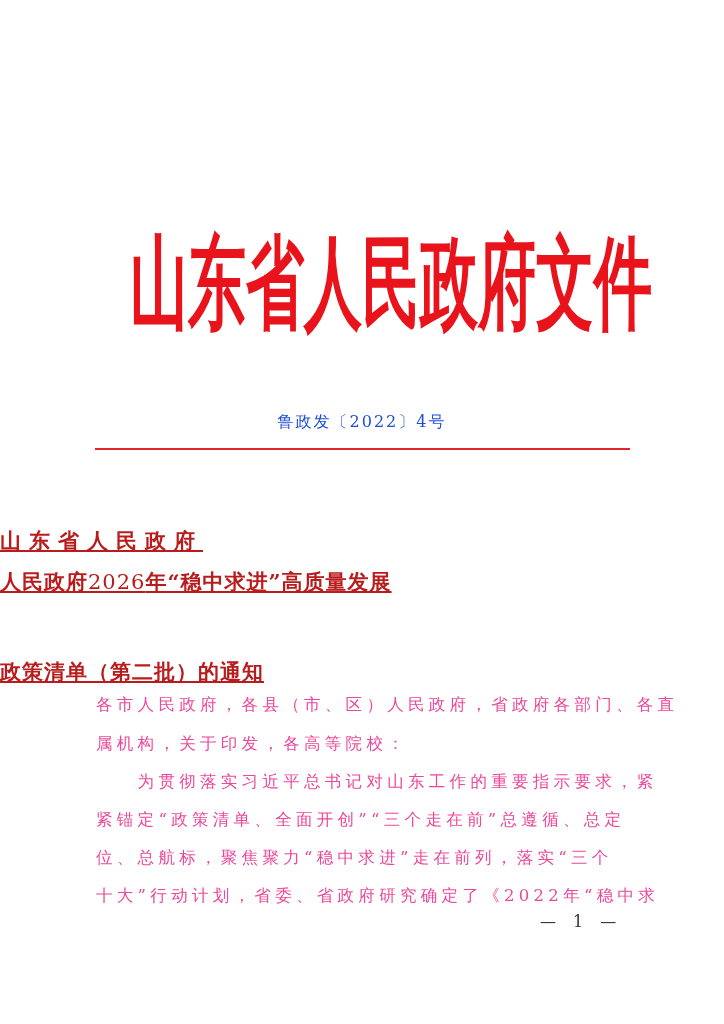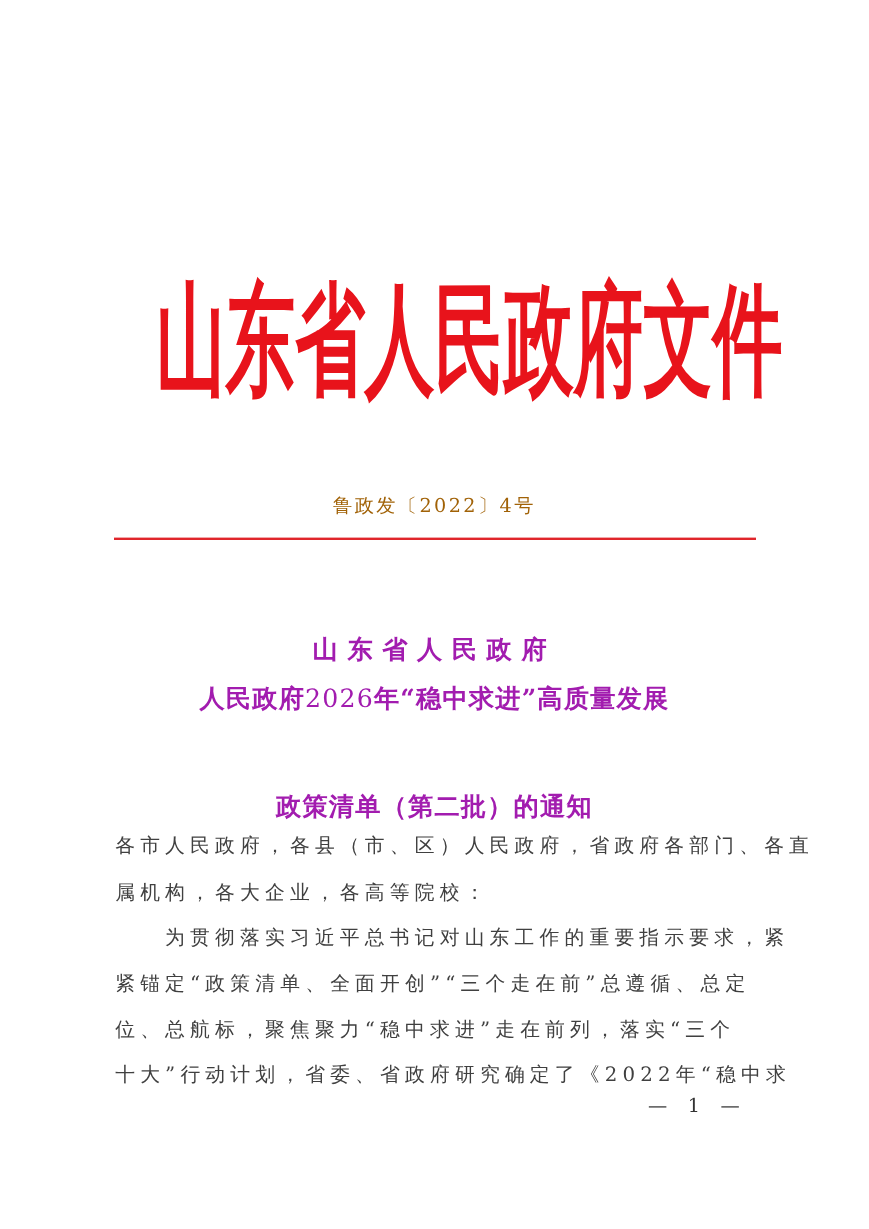--- a/index.html
+++ b/index.html
@@ -17,37 +17,37 @@
       color: #e8131b;
       font-family: "DejaVu Sans", "Liberation Sans", sans-serif;
       font-weight: bold;
       font-size: 58px;
       line-height: 1;
       transform: scaleY(1.75);
       transform-origin: center;
     }
     .doc-number {
       position: absolute; top: 412px; left: 0; width: 724px;
-      text-align: center; font-size: 16px; letter-spacing: 2px; color: #a16207;
+      text-align: center; font-size: 16px; letter-spacing: 2px; color: #1d4ed8;
     }
     .red-rule {
       position: absolute; left: 95px; top: 448px; width: 535px; height: 2px;
       background: #e0262b;
     }
     .title {
-      position: absolute; left: 0; width: 724px; text-align: center;
-      font-weight: bold; font-size: 21px; color: #a21caf;
+      position: absolute; left: 0; width: 724px; text-align: left;
+      font-weight: bold; font-size: 21px; color: #b91c1c; text-decoration: underline;
     }
     .t1 { top: 527px; letter-spacing: 8px; }
     .t2 { top: 568px; letter-spacing: 1px; }
     .t3 { top: 610px; letter-spacing: 1px; margin-top: 48px; }
     .t2 .num { font-weight: normal; }
     .body-line {
       position: absolute; left: 96px; width: 535px;
-      font-size: 16.5px; color: #404040; white-space: nowrap;
+      font-size: 16.5px; color: #ec4899; white-space: nowrap;
       letter-spacing: 4.3px;
     }
     .page-num {
       position: absolute; top: 912px; left: 540px; font-size: 16px; color: #333;
       letter-spacing: 6px;
     }
   </style>
 </head>
 <body>
 
@@ -69,21 +69,21 @@
 
   <div class="red-rule"></div>
 
   <div class="title t1">山东省人民政府</div>
   <div class="title t2">
     <span>人民政府</span><span class="num">2026</span><span>年“稳中求进”高质量发展</span>
   </div>
   <div class="title t3">政策清单（第二批）的通知</div>
 
   <div class="body-line" style="top:694px;">各市人民政府，各县（市、区）人民政府，省政府各部门、各直</div>
-  <div class="body-line" style="top:733px;">属机构，各大企业，各高等院校：</div>
+  <div class="body-line" style="top:733px;">属机构，关于印发，各高等院校：</div>
   <div class="body-line" style="top:771px;">　　为贯彻落实习近平总书记对山东工作的重要指示要求，紧</div>
   <div class="body-line" style="top:809px;">紧锚定“政策清单、全面开创”“三个走在前”总遵循、总定</div>
   <div class="body-line" style="top:847px;">位、总航标，聚焦聚力“稳中求进”走在前列，落实“三个</div>
   <div class="body-line" style="top:885px;">十大”行动计划，省委、省政府研究确定了《2022年“稳中求</div>
 
   <div class="page-num">— 1 —</div>
 
 </div>
 
 </body></html>

